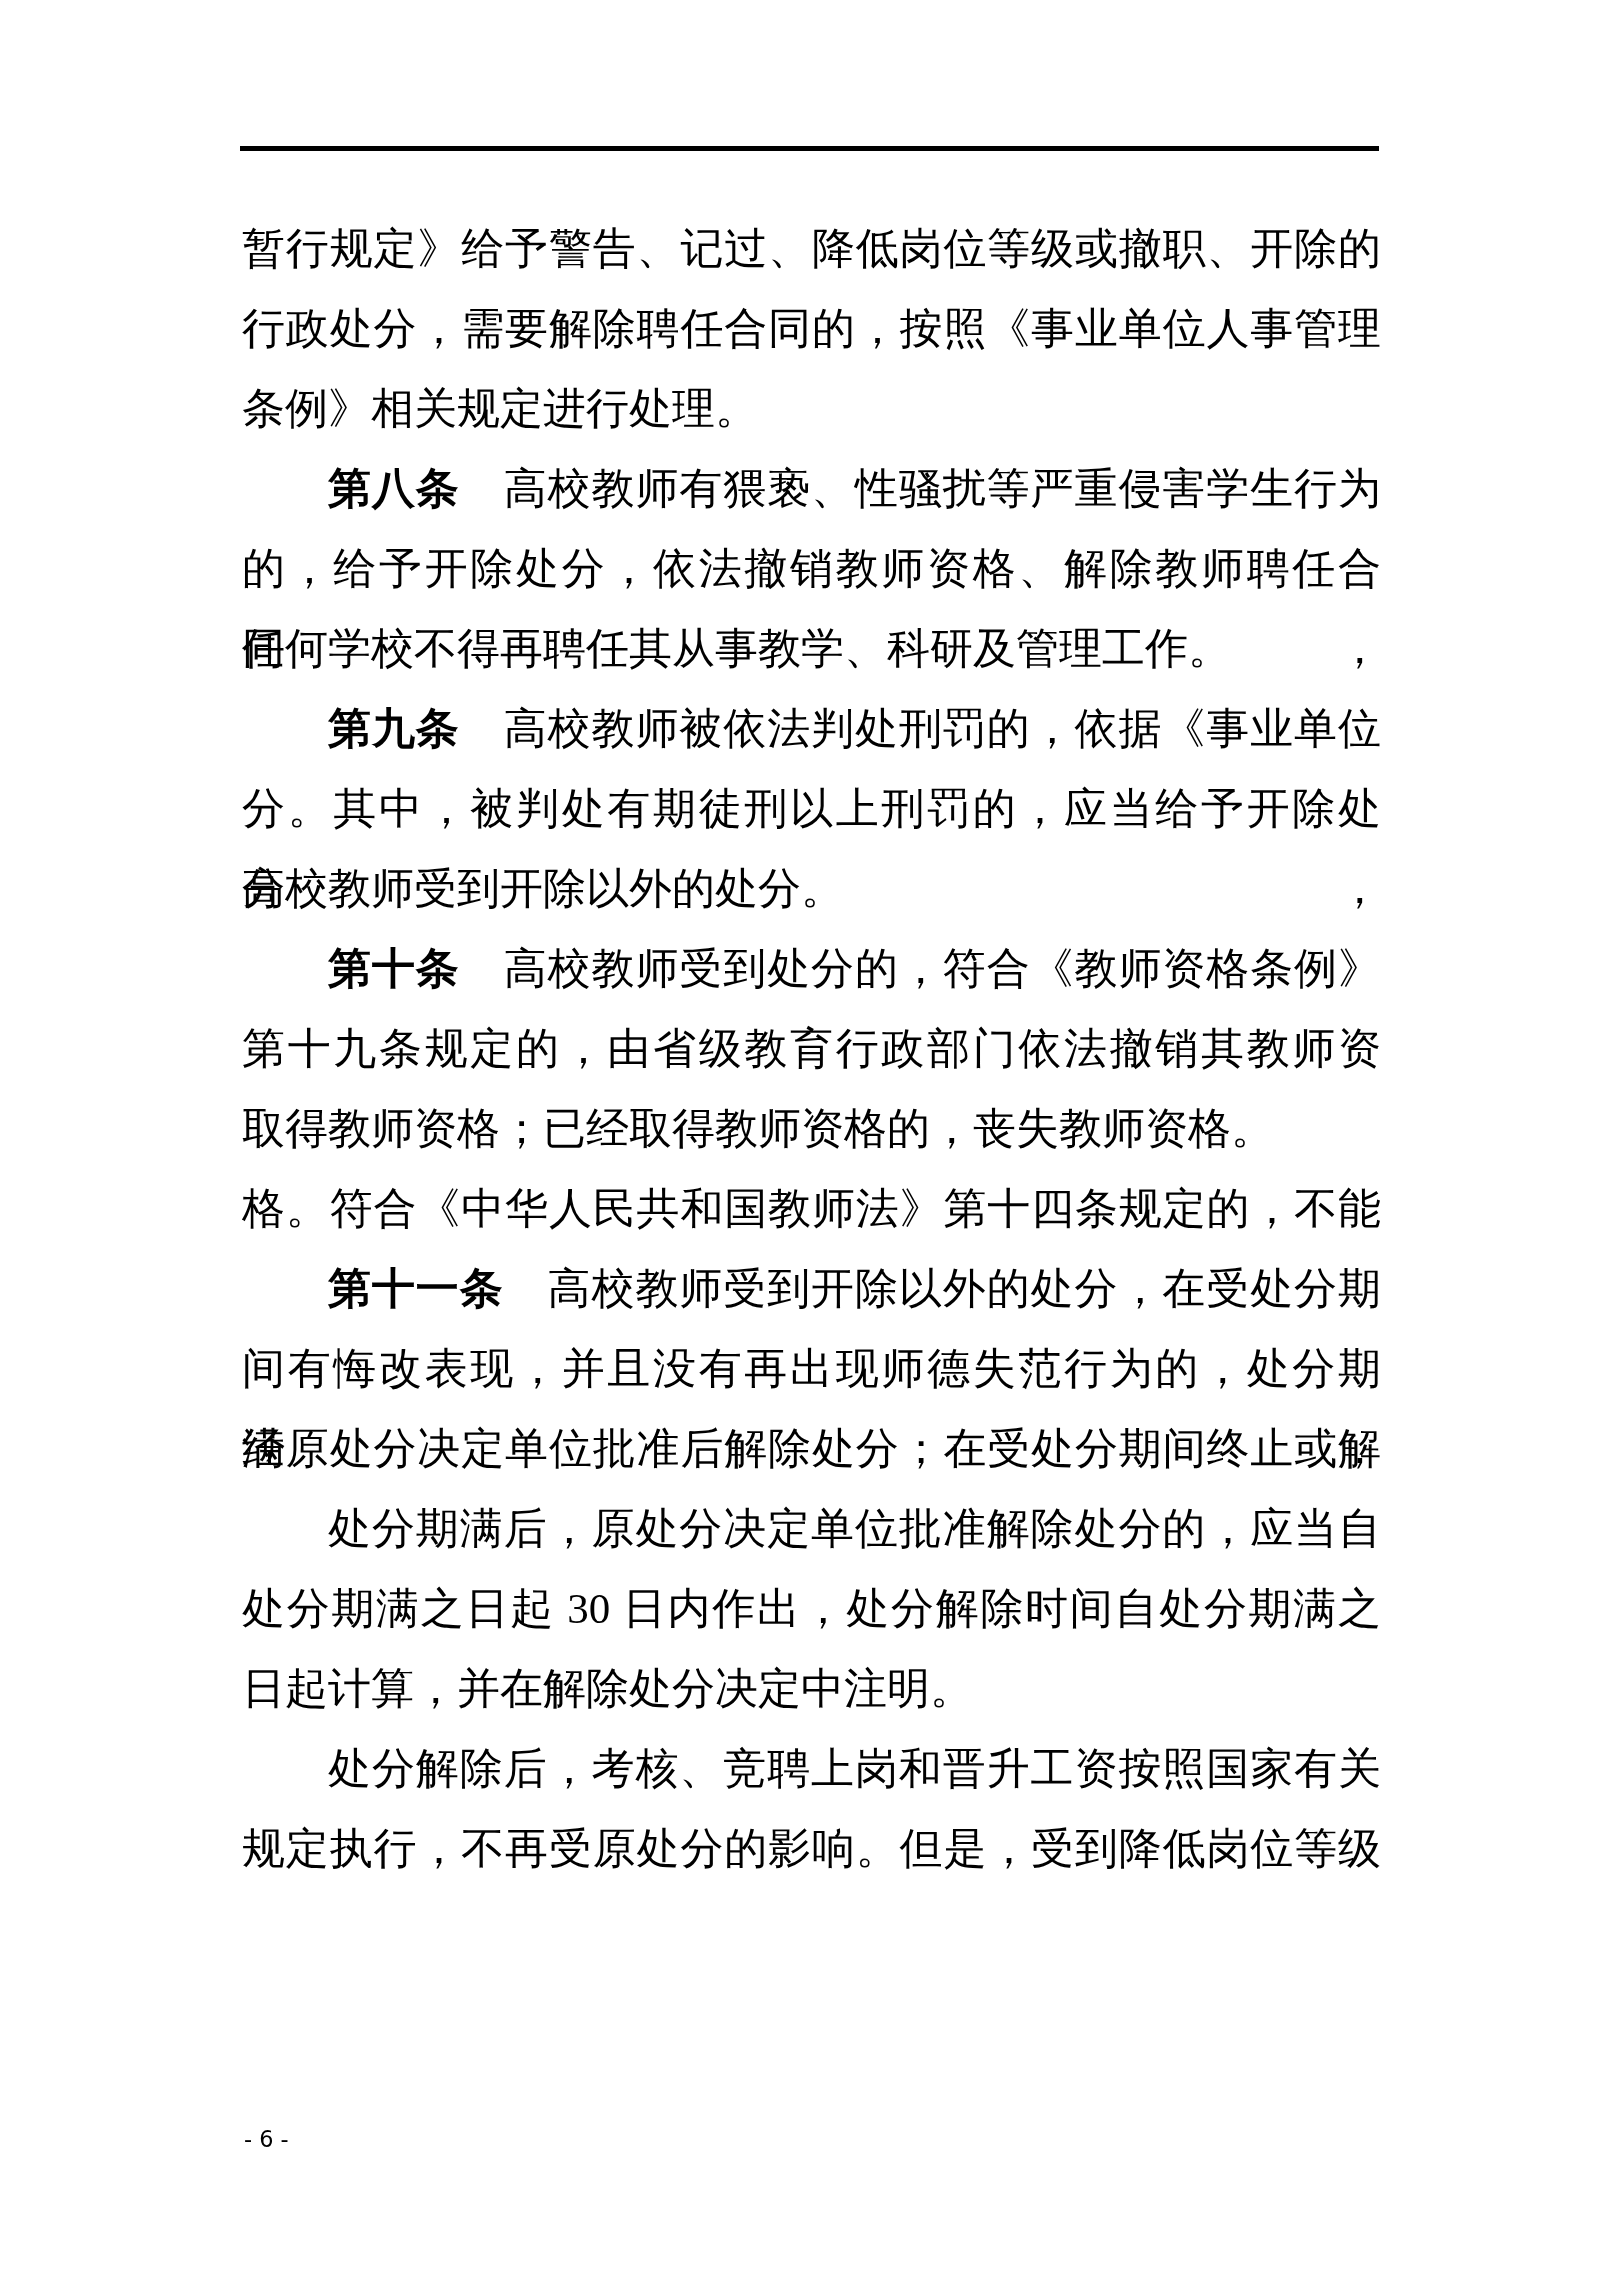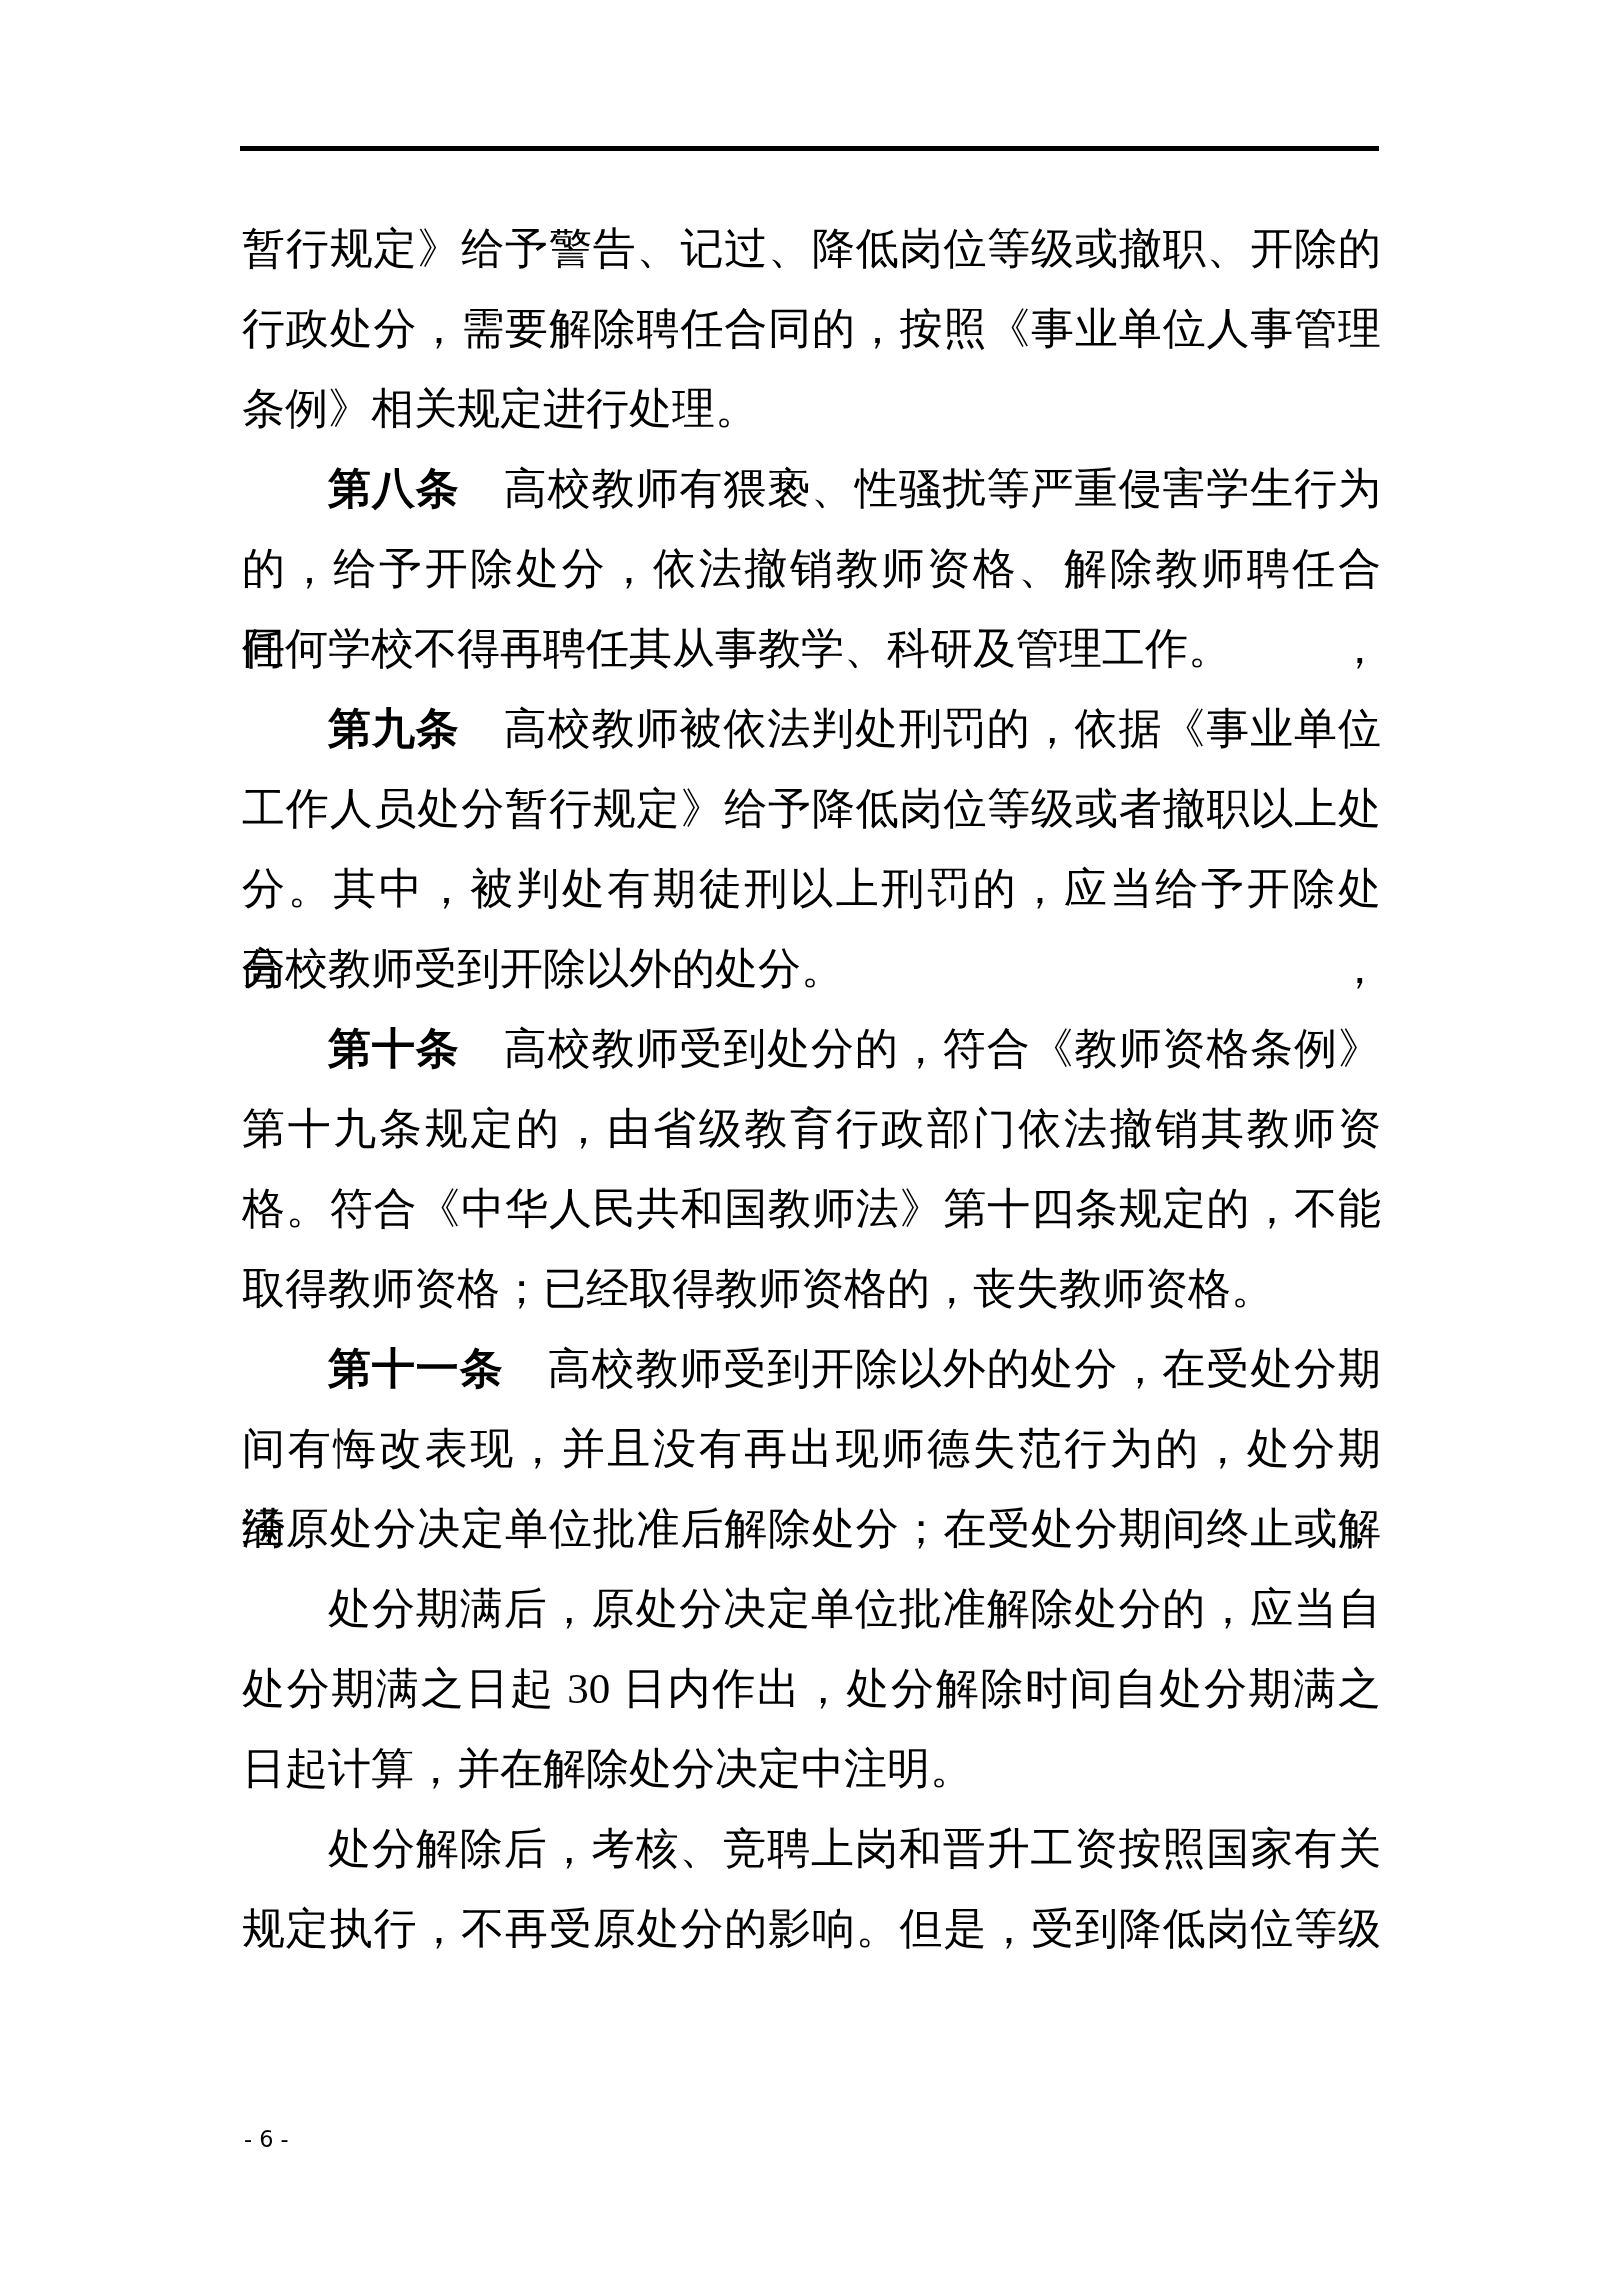--- a/index.html
+++ b/index.html
@@ -74,28 +74,27 @@
   <div class="body-text">
     <div class="line"><span>暂行规定》给予警告、记过、降低岗位等级或撤职、开除的</span></div>
     <div class="line"><span>行政处分，需要解除聘任合同的，按照《事业单位人事管理</span></div>
     <div class="line end"><span>条例》相关规定进行处理。</span></div>
 
     <div class="line indent"><span class="article-no">第八条</span><span>　高校教师有猥亵、性骚扰等严重侵害学生行为</span></div>
     <div class="line"><span>的，给予开除处分，依法撤销教师资格、解除教师聘任合同，</span></div>
     <div class="line end"><span>任何学校不得再聘任其从事教学、科研及管理工作。</span></div>
 
     <div class="line indent"><span class="article-no">第九条</span><span>　高校教师被依法判处刑罚的，依据《事业单位</span></div>
-    <div class="line"><span>工作人员处分暂行规定》给予降低岗位等级或者撤职以上处</span></div>
     <div class="line"><span>分。其中，被判处有期徒刑以上刑罚的，应当给予开除处分，</span></div>
     <div class="line end"><span>高校教师受到开除以外的处分。</span></div>
 
     <div class="line indent"><span class="article-no">第十条</span><span>　高校教师受到处分的，符合《教师资格条例》</span></div>
     <div class="line"><span>第十九条规定的，由省级教育行政部门依法撤销其教师资</span></div>
+    <div class="line end"><span>取得教师资格；已经取得教师资格的，丧失教师资格。</span></div>
     <div class="line"><span>格。符合《中华人民共和国教师法》第十四条规定的，不能</span></div>
-    <div class="line end"><span>取得教师资格；已经取得教师资格的，丧失教师资格。</span></div>
 
     <div class="line indent"><span class="article-no">第十一条</span><span>　高校教师受到开除以外的处分，在受处分期</span></div>
     <div class="line"><span>间有悔改表现，并且没有再出现师德失范行为的，处分期满，</span></div>
     <div class="line"><span>经原处分决定单位批准后解除处分；在受处分期间终止或解</span></div>
 
     <div class="line indent"><span>处分期满后，原处分决定单位批准解除处分的，应当自</span></div>
     <div class="line"><span>处分期满之日起 30 日内作出，处分解除时间自处分期满之</span></div>
     <div class="line end"><span>日起计算，并在解除处分决定中注明。</span></div>
 
     <div class="line indent"><span>处分解除后，考核、竞聘上岗和晋升工资按照国家有关</span></div>

